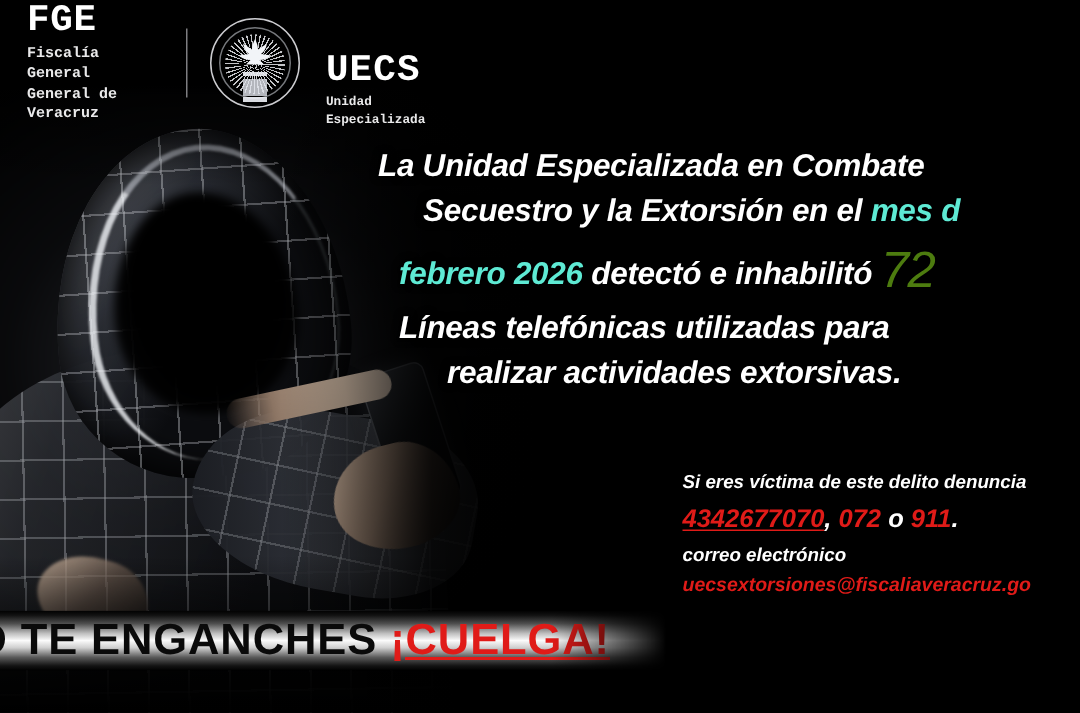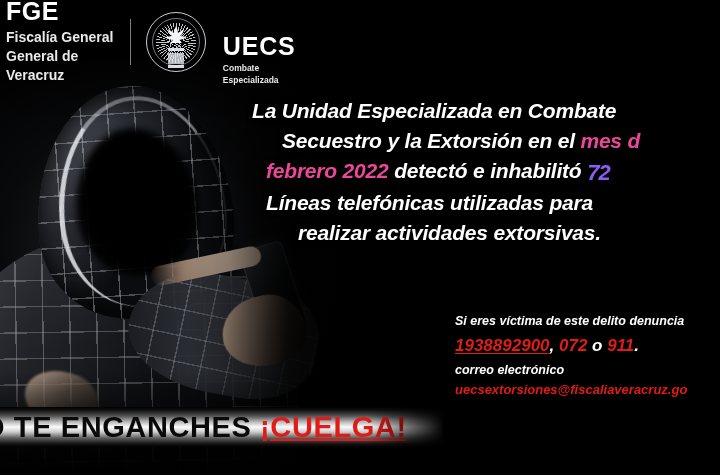--- a/index.html
+++ b/index.html
@@ -148,33 +148,34 @@
   }
 
   
   .header{
     position:absolute;
     left:0; top:0;
     width:300px; height:84px;
     display:flex;
     align-items:center;
     gap:12px;
-    padding-left:6px;
+    padding-left:18px;
     box-sizing:border-box;
     z-index:6;
+    font-family:Liberation Mono, monospace;
   }
   .fge-block{ color:#fff; }
   .fge-title{
     font-weight:bold;
     font-size:25px;
     letter-spacing:.5px;
     line-height:1;
   }
   .fge-sub{
-    font-size:14px;
+    font-size:10px;
     font-weight:bold;
     line-height:1.35;
     margin-top:4px;
     color:#e9e9ea;
   }
   .divider{
     width:1px;
     height:46px;
     background:rgba(230,230,235,.55);
     margin:0 2px;
@@ -258,25 +259,25 @@
     white-space:nowrap;
   }
   .msg-line{
     font-size:21px;
     line-height:1.42;
     letter-spacing:-.2px;
   }
   .msg-line.center{ padding-left:30px; }
   .msg-line.center2{ padding-left:14px; }
   .msg-line.center3{ padding-left:46px; }
-  .red{ color:#ec4899; }
+  .red{ color:#5eead4; }
   .big-red{
-    color:#8b5cf6;
-    font-size:22px;
-    font-weight:bold;
+    color:#4d7c0f;
+    font-size:34px;
+    font-weight:normal;
     letter-spacing:-1px;
     vertical-align:-2px;
   }
 
   
   .contact{
     position:absolute;
     left:455px; top:312px;
     width:272px;
     z-index:6;
@@ -375,37 +376,37 @@
       <div class="rays"></div>
       <svg class="eagle" viewBox="0 0 34 22">
         <path d="M17 2 q2 4 2 7 l6 -4 q-1 5 -4 7 l7 1 q-4 3 -8 3 l3 3 h-6 l-0 -3 -0 3 h-6 l3 -3 q-4 0 -8 -3 l7 -1 q-3 -2 -4 -7 l6 4 q0 -3 2 -7 z" fill="#f2f4f8"></path>
       </svg>
       <div class="pillar"></div>
     </div>
 
     <div class="uecs-block">
       <div class="uecs-title">UECS</div>
       <div class="uecs-sub">
-        <div>Combate Especializada</div>
+        <div>Unidad Especializada</div>
       </div>
     </div>
 
   </div>
 
   <div class="message">
     <div class="msg-line">La Unidad Especializada en Combate</div>
     <div class="msg-line center"><span>Secuestro  y la Extorsión en el </span><span class="red">mes d</span></div>
-    <div class="msg-line center2"><span class="red">febrero 2022</span><span> detectó e inhabilitó </span><span class="big-red">72</span></div>
+    <div class="msg-line center2"><span class="red">febrero 2026</span><span> detectó e inhabilitó </span><span class="big-red">72</span></div>
     <div class="msg-line center2">Líneas telefónicas  utilizadas para</div>
     <div class="msg-line center3">realizar actividades extorsivas.</div>
   </div>
 
   <div class="contact">
     <div class="contact-lead">Si eres víctima de este delito denuncia</div>
-    <div class="contact-phones"><span class="ph-main">1938892900</span><span class="sep">, </span><span>072</span><span class="sep"> o </span><span>911</span><span class="sep">.</span></div>
+    <div class="contact-phones"><span class="ph-main">4342677070</span><span class="sep">, </span><span>072</span><span class="sep"> o </span><span>911</span><span class="sep">.</span></div>
     <div class="contact-mail-label">correo electrónico</div>
     <div class="contact-mail">uecsextorsiones@fiscaliaveracruz.go</div>
   </div>
 
   <div class="banner">
     <div class="banner-text"><span>O TE ENGANCHES </span><span class="cuelga">¡CUELGA!</span></div>
   </div>
 
 </div>
 

